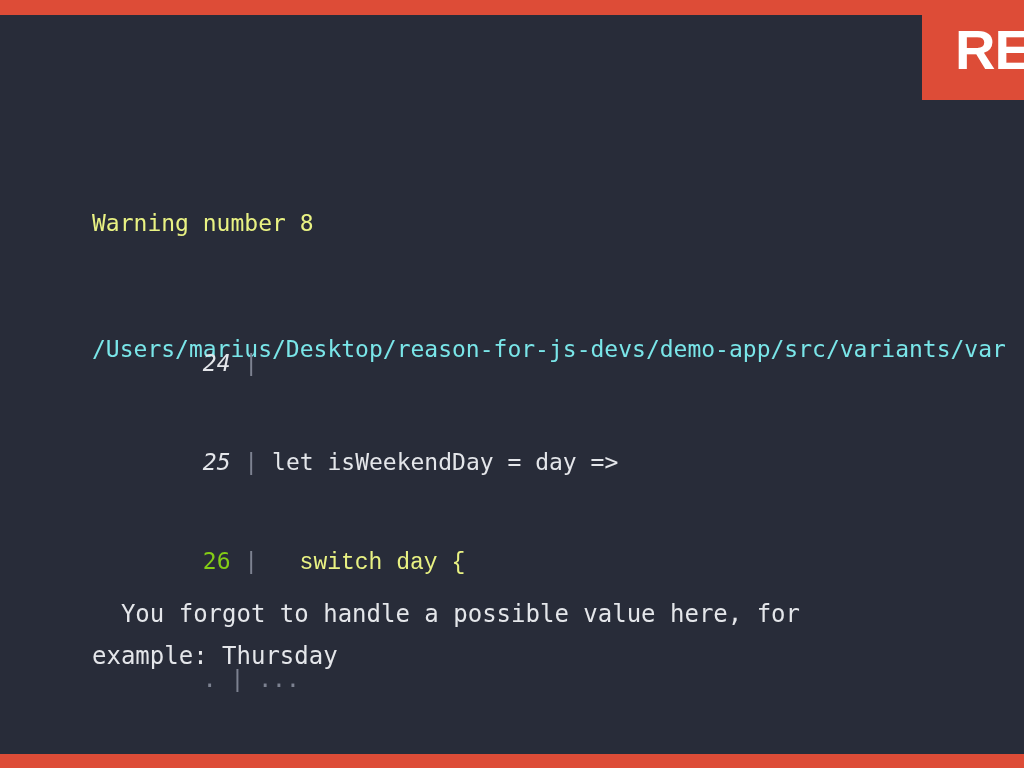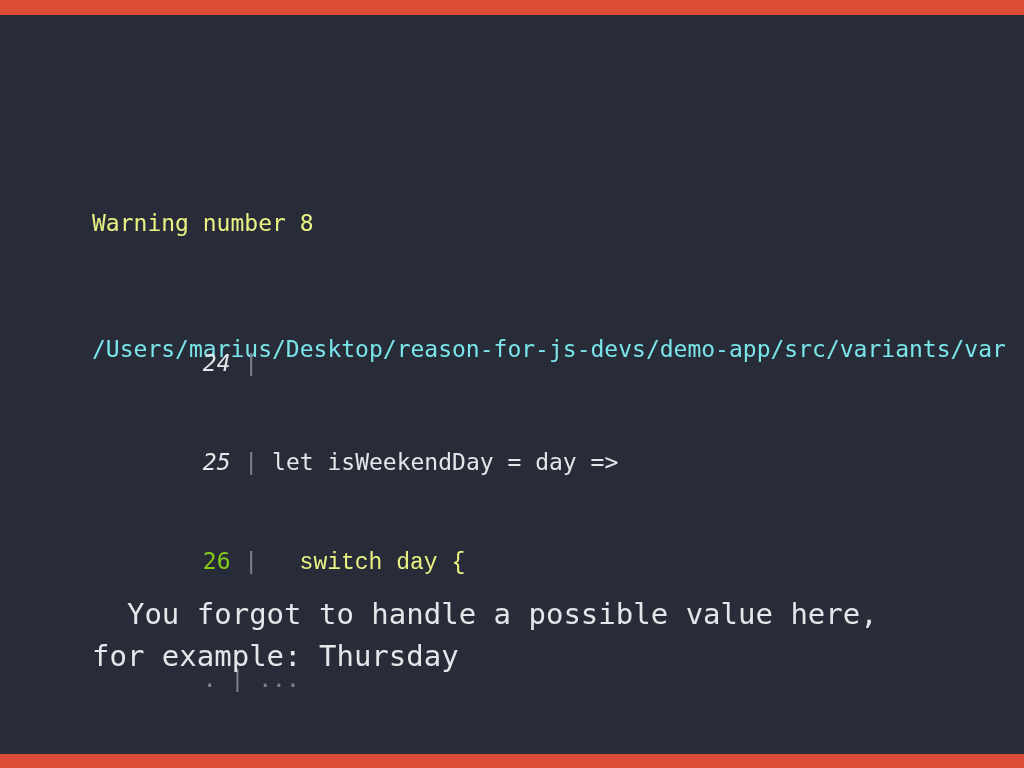--- a/index.html
+++ b/index.html
@@ -125,35 +125,38 @@
   .code-plain  { color: #e4e6ea; }
   .code-hl     { color: #e9f283; font-family: Liberation Mono, monospace; }
   .code-dim    { color: #7d8291; }
 
   
   .explain {
     position: absolute;
     left: 92px;
     top: 578px;
     width: 830px;
-    font-size: 29px;
+    font-size: 24px;
     line-height: 42px;
     color: #e4e6ea;
     white-space: pre-wrap;
     word-break: break-word;
   }
 </style>
 </head>
 <body>
 
 <div id="slide">
 
   <div class="bar bar-top"></div>
   <div class="bar bar-bottom"></div>
 
+  <div class="brand-badge">
+    <span class="brand-text">RE</span>
+  </div>
 
   <div class="content">
 
     <div class="warning-block">
       <div class="line warn-title">Warning number 8</div>
       <div class="line warn-path">/Users/marius/Desktop/reason-for-js-devs/demo-app/src/variants/var</div>
     </div>
 
     <div class="code-block">
 

